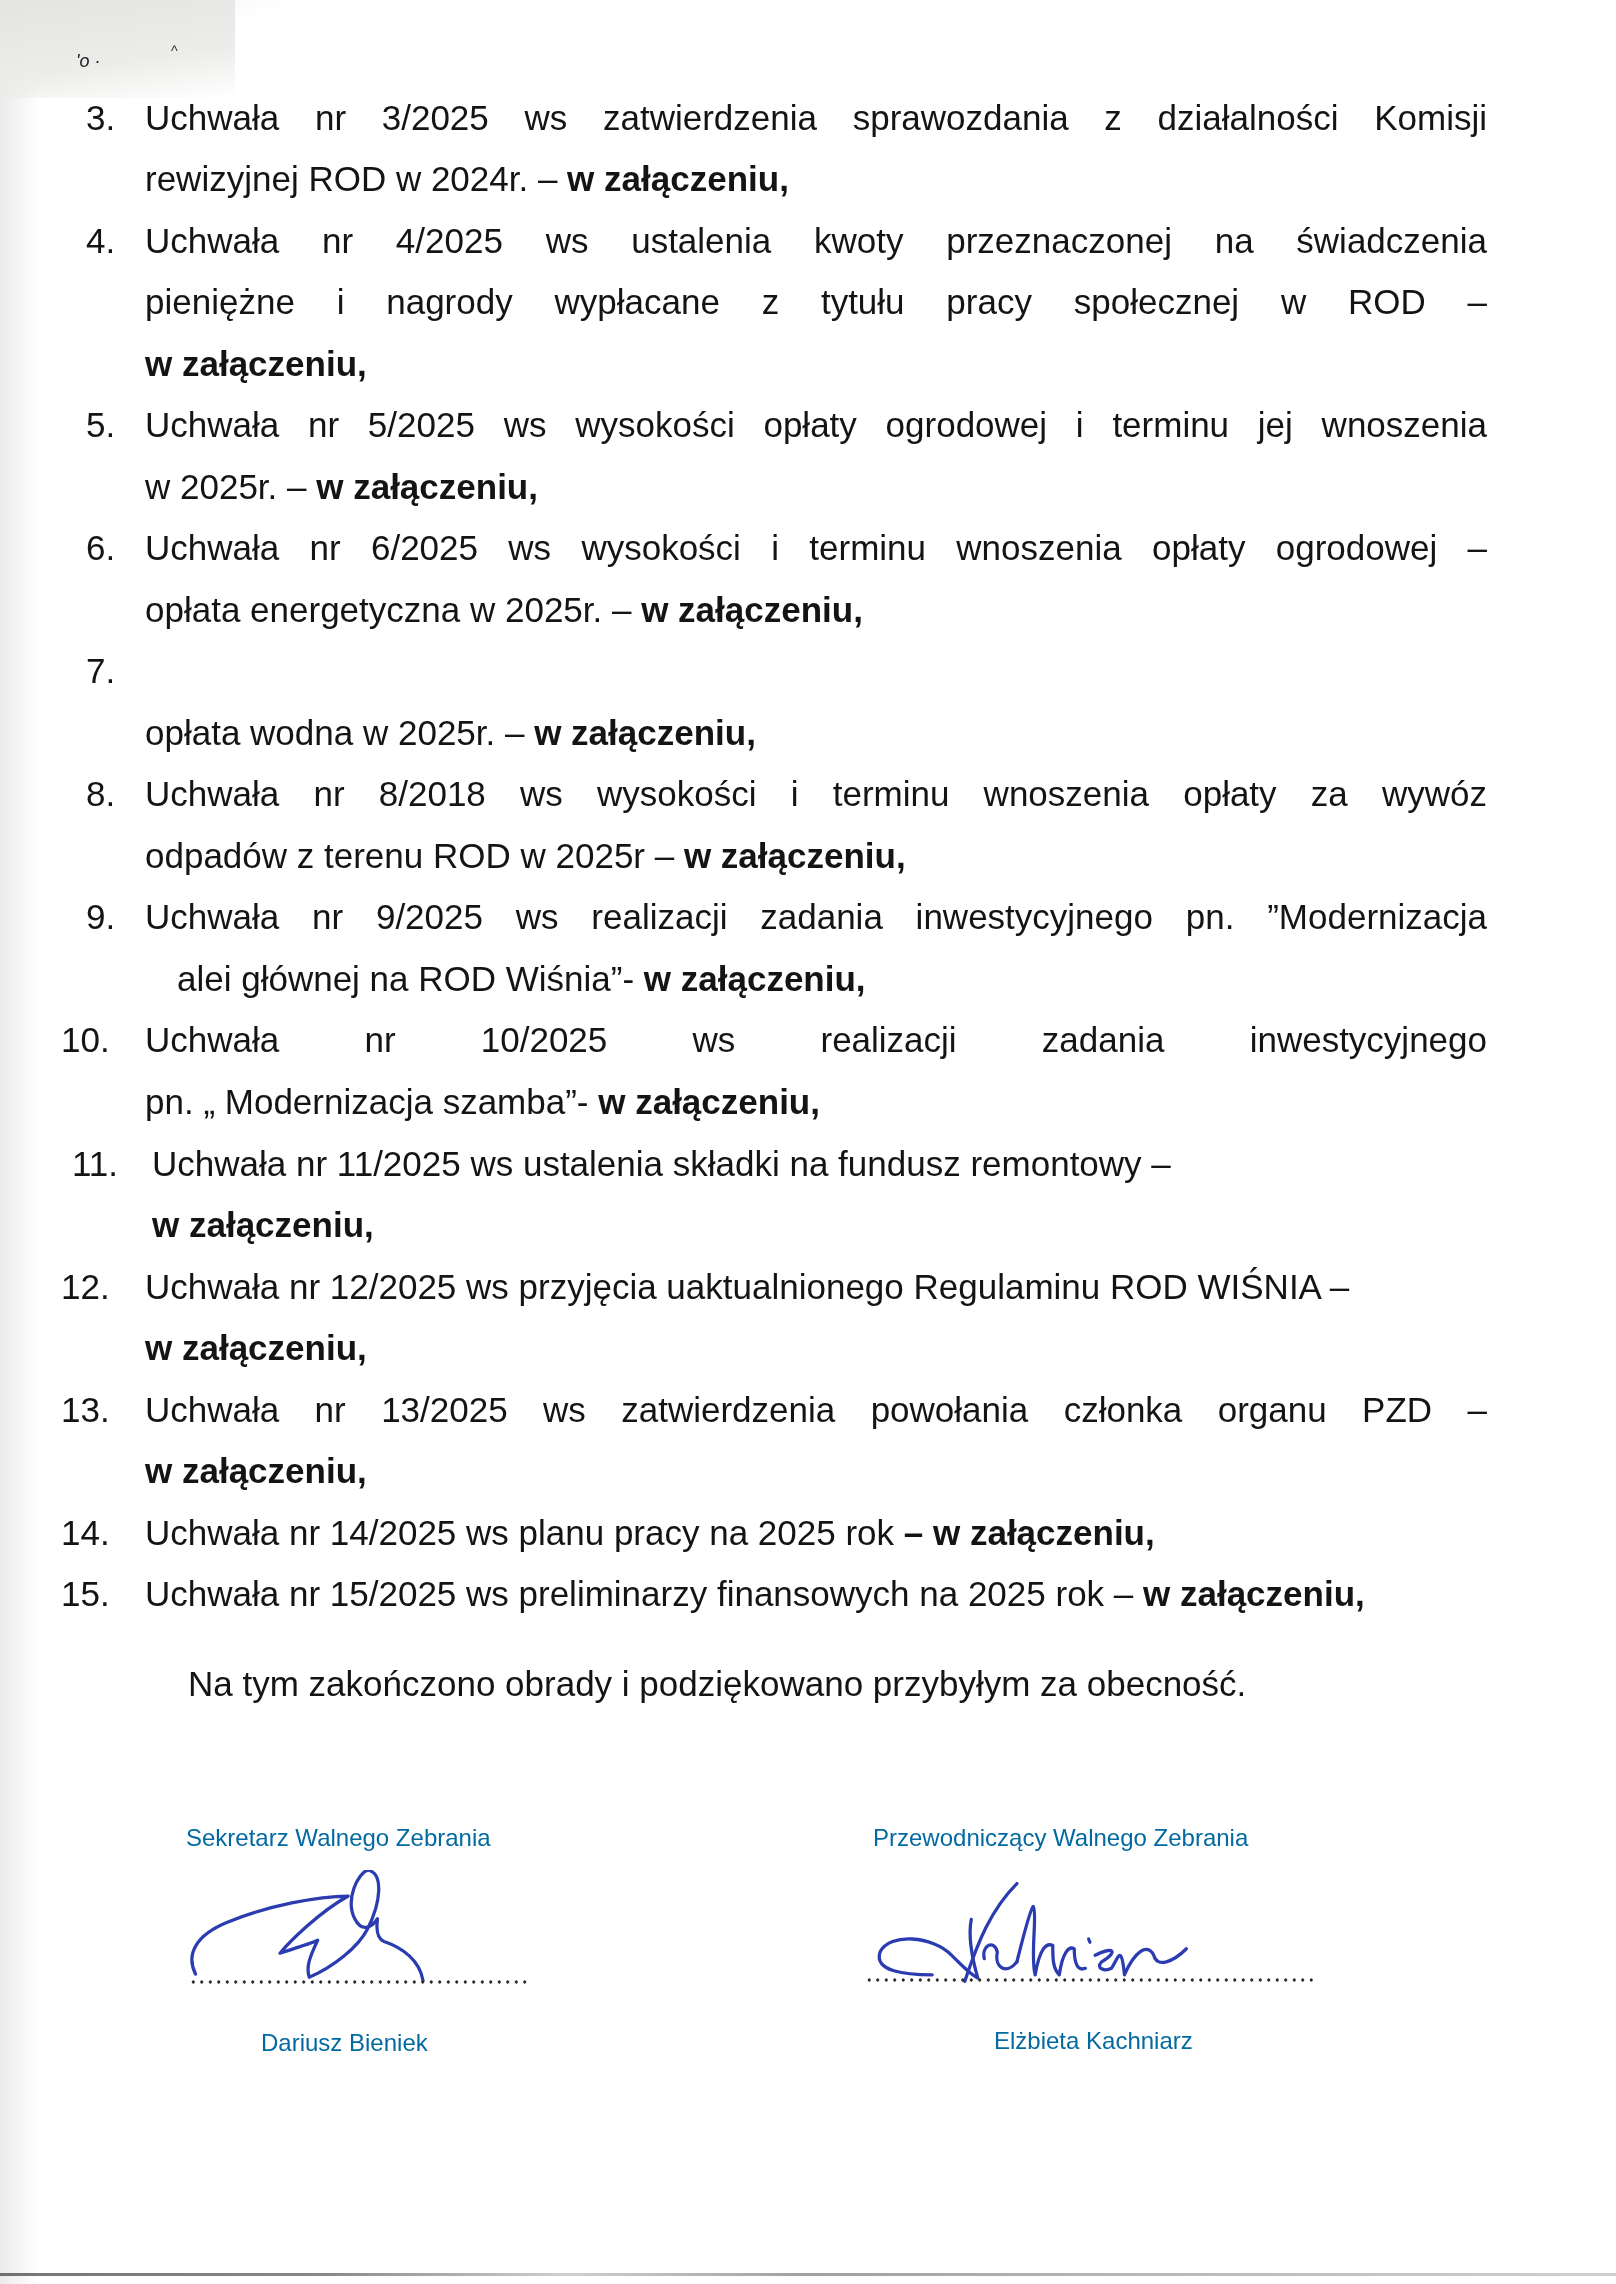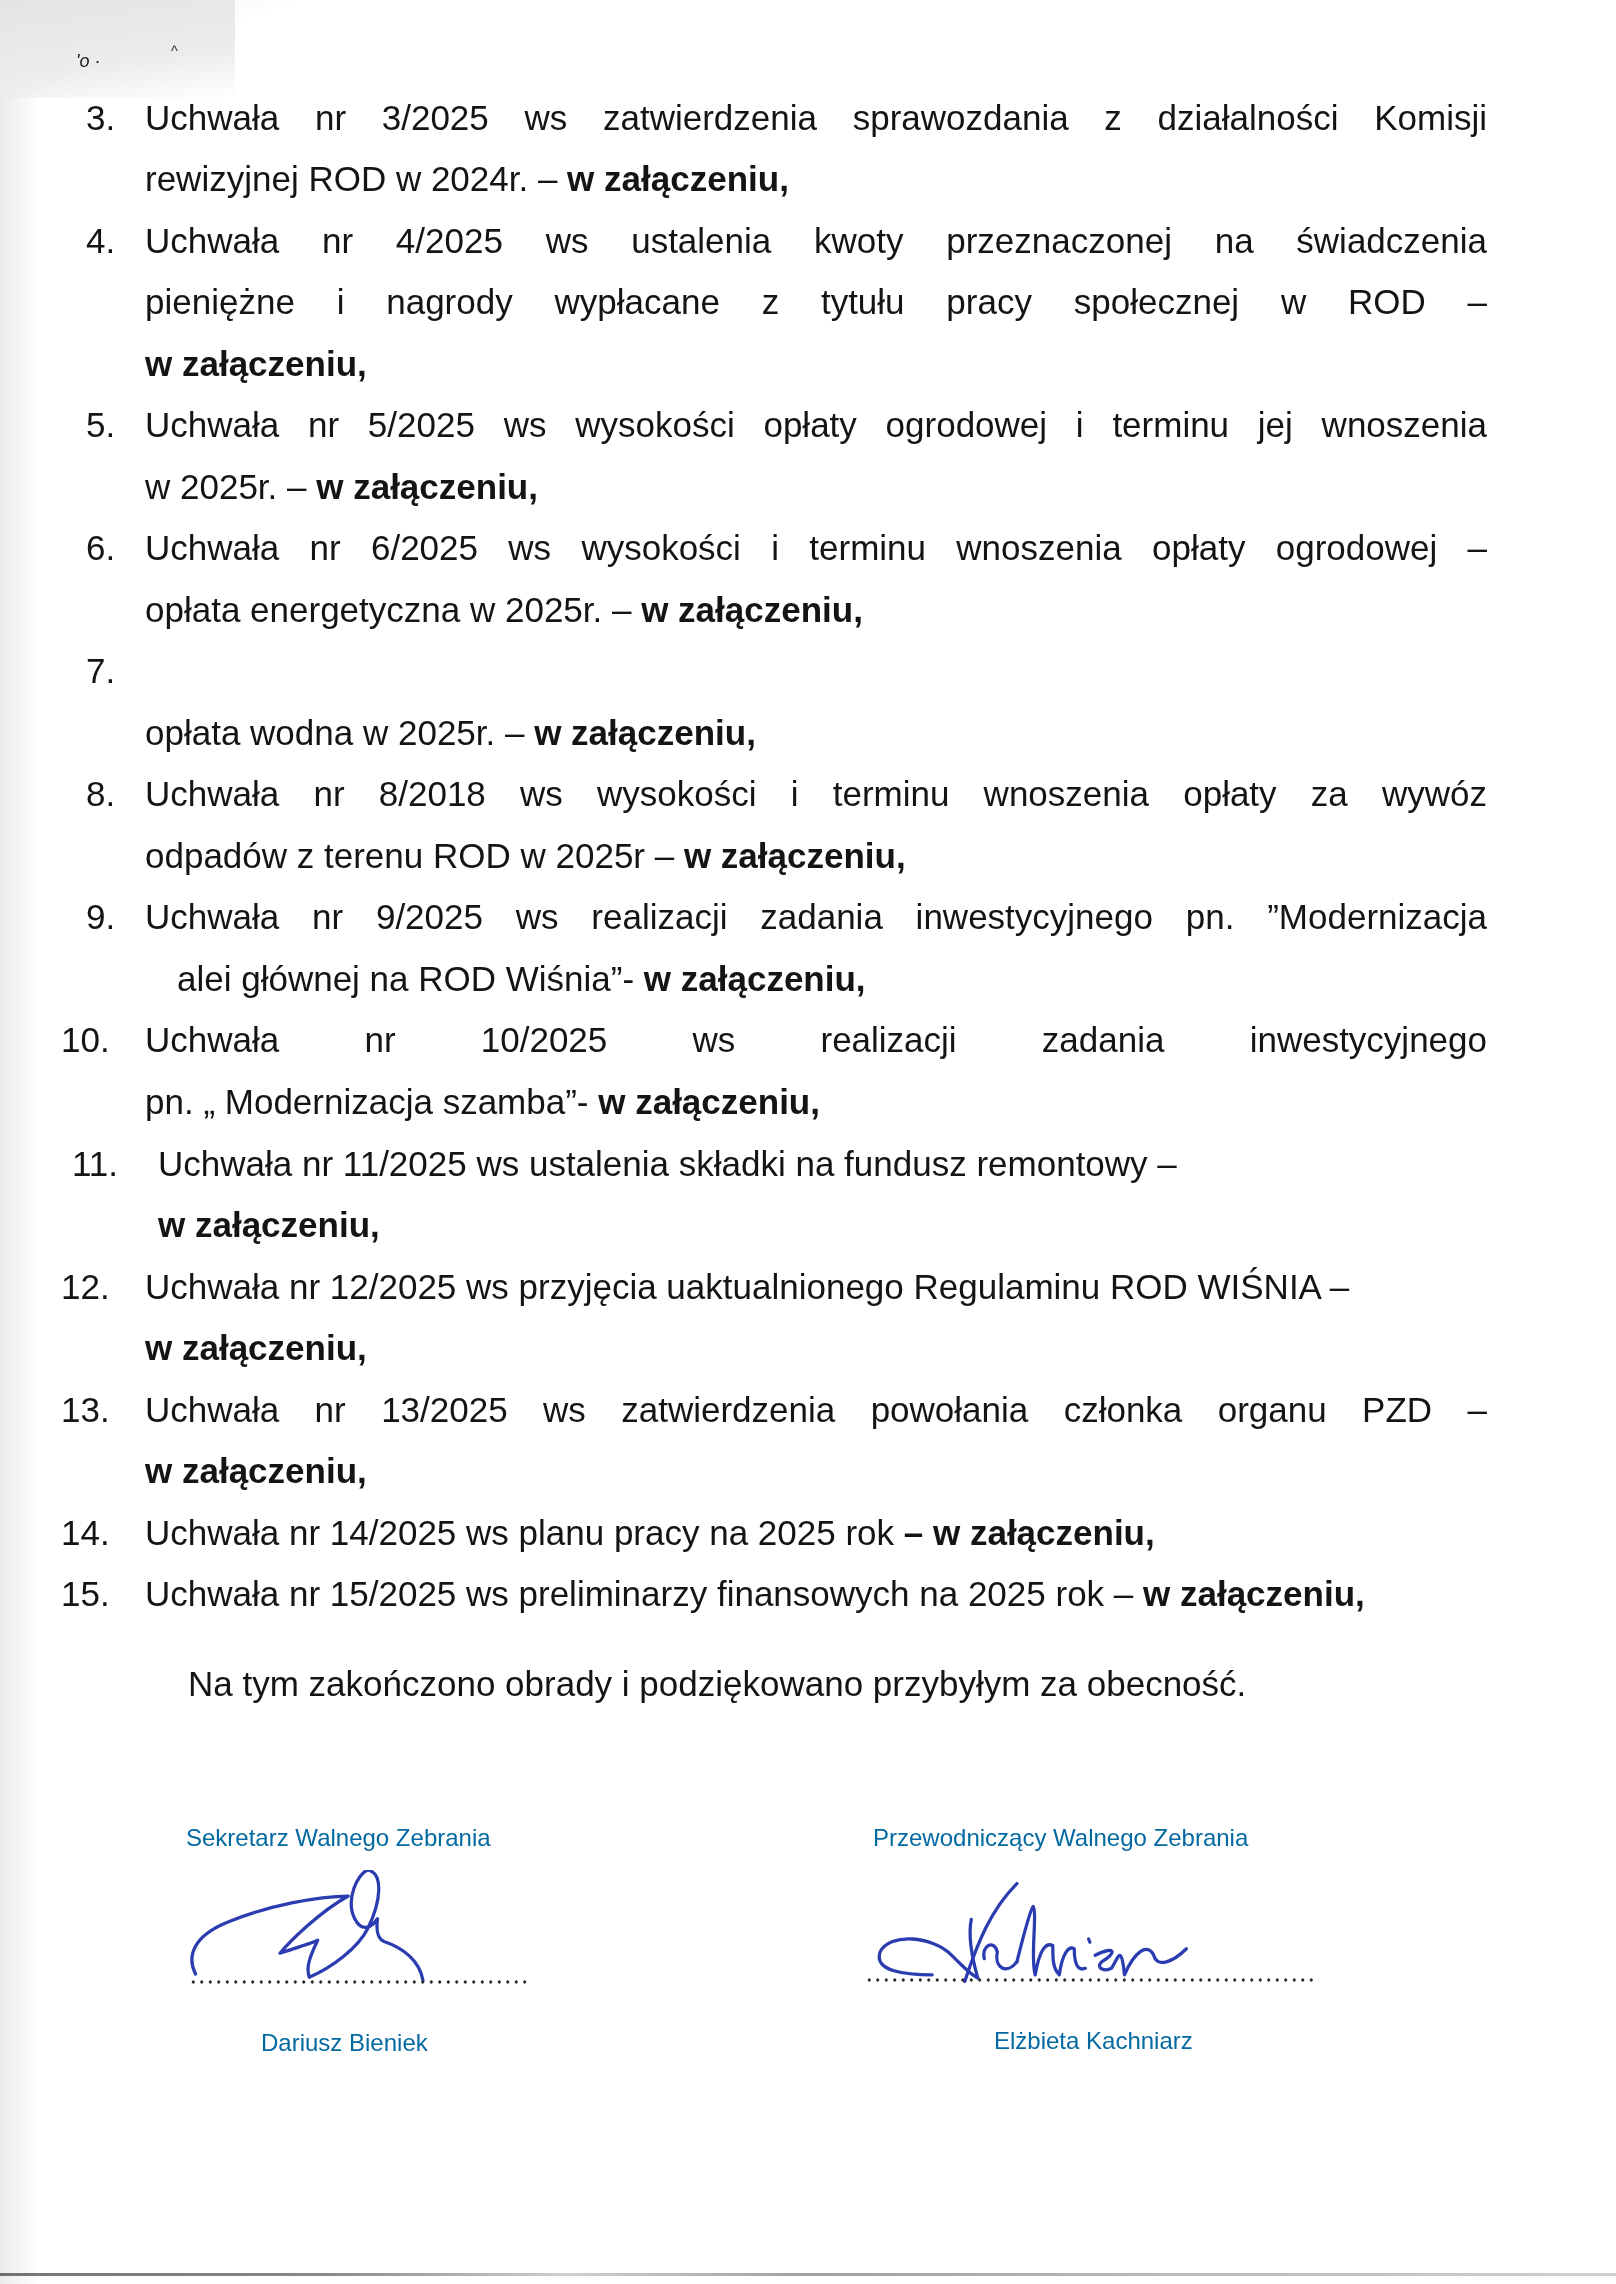--- a/index.html
+++ b/index.html
@@ -35,21 +35,21 @@
     opacity: 0.7;
   }
 
   .doc-list { position: absolute; left: 0; top: 0; width: 1616px; }
   .line {
     position: absolute; white-space: nowrap;
     font-size: 35px; line-height: 39px; height: 39px;
   }
   .num { position: absolute; }
   .txt { position: absolute; left: 145px; }
-  .txt.wide { left: 158px; text-align: right; }
+  .txt.wide { left: 152px; text-align: right; }
   .txt.justify {
     width: 1342px; text-align: justify; text-align-last: justify;
     white-space: normal; overflow: hidden;
   }
   .b { font-weight: bold; }
 
   .closing {
     position: absolute; left: 188px; top: 1664px;
     font-size: 35px; line-height: 39px; white-space: nowrap;
   }

